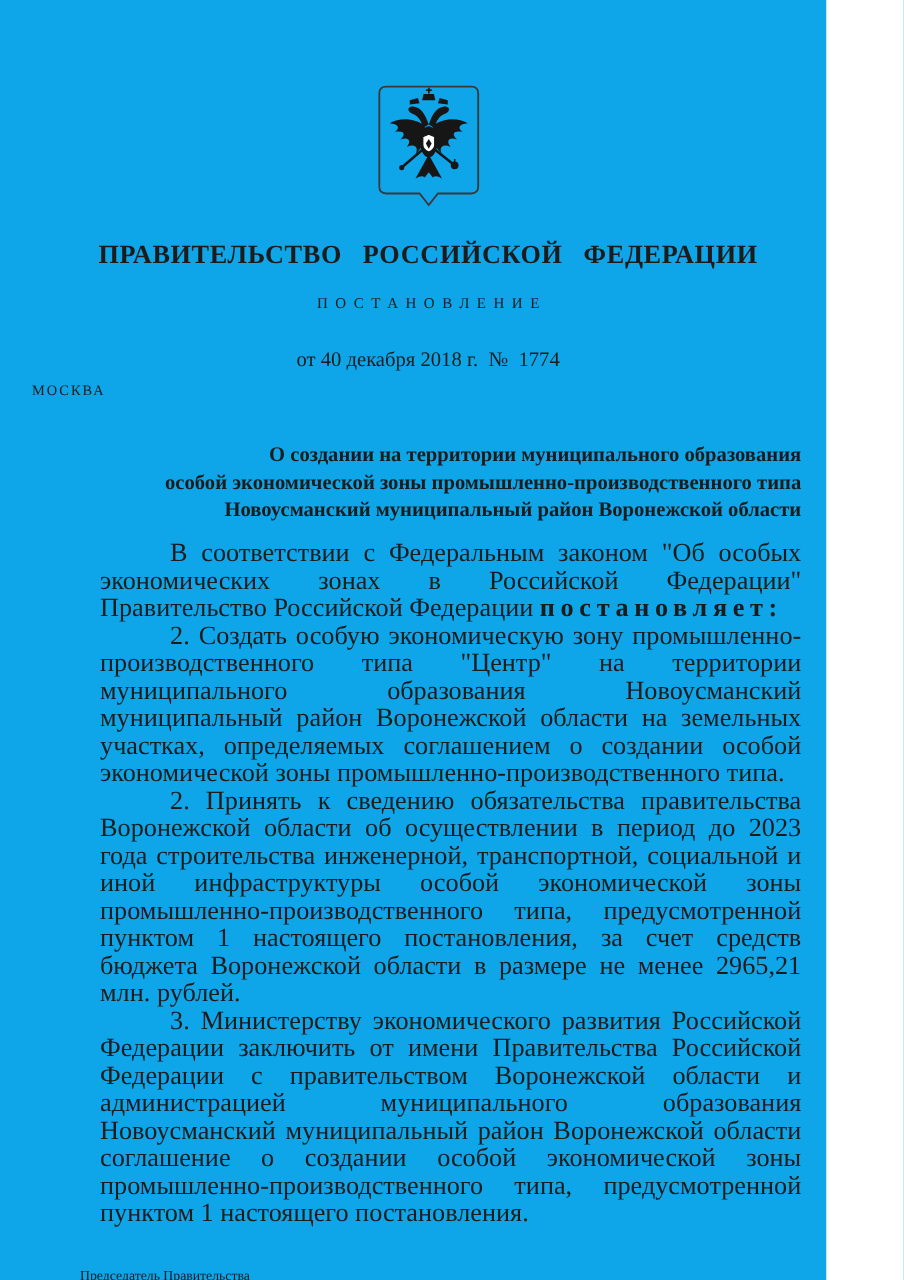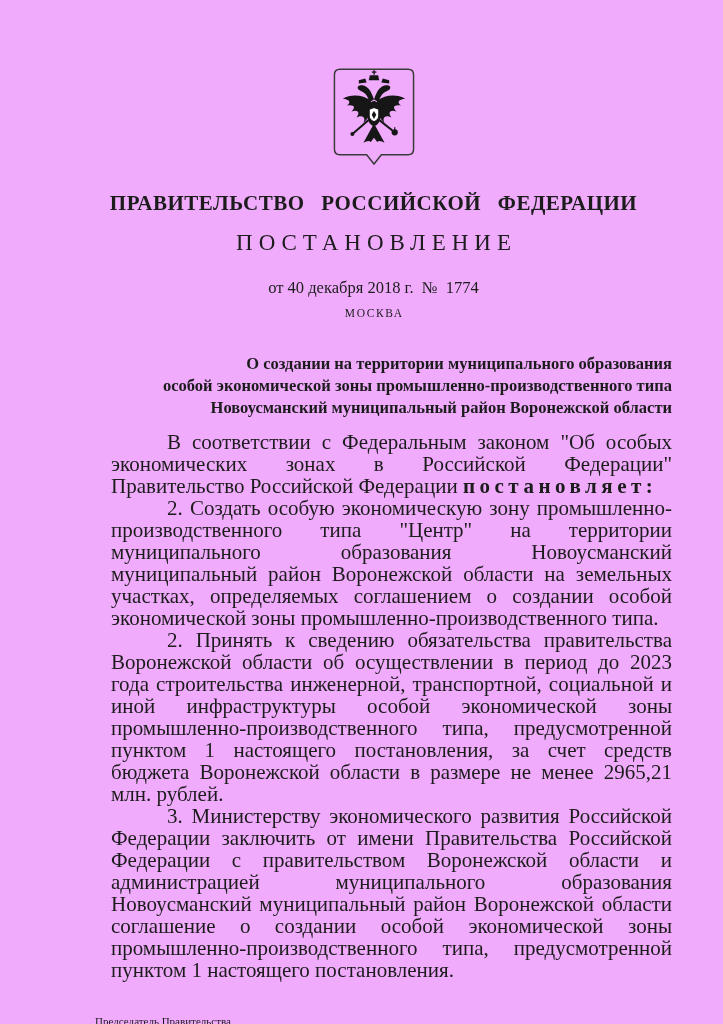--- a/index.html
+++ b/index.html
@@ -6,22 +6,22 @@
   html, body { margin: 0; padding: 0; }
   body {
     width: 723px; height: 1024px;
     background: #ffffff;
     font-family: "Liberation Serif", "DejaVu Serif", serif;
     color: #1c1c1c;
     -webkit-font-smoothing: antialiased;
   }
   .page {
     position: relative;
-    width: 723px; height: 1024px;
-    background: #f0abfc;
+    width: 661px; height: 1024px;
+    background: #0ea5e9;
     overflow: hidden;
     padding-left: 24px;
   }
   .emblem-wrap {
     width: 92px;
     margin: 66px auto 0 auto;
   }
   .emblem-wrap svg { display: block; width: 92px; height: 104px; }
 
   .org-name {
@@ -29,35 +29,34 @@
     text-align: center;
     font-weight: bold;
     font-size: 21px;
     line-height: 25px;
     word-spacing: 11px;
     letter-spacing: 0.5px;
   }
   .doc-type {
     margin-top: 16px;
     text-align: center;
-    font-size: 23px;
+    font-size: 12px;
     line-height: 21px;
     letter-spacing: 6px;
     text-indent: 6px; 
   }
   .date-line {
     margin-top: 25px;
     text-align: center;
     font-size: 16.5px;
     line-height: 20px;
     white-space: pre;
   }
   .city {
     margin-top: 8px;
-    text-align: center;
     font-size: 11.5px;
     line-height: 14px;
     letter-spacing: 1.6px;
     text-indent: 1.6px;
     font-family: Liberation Serif, serif;
   }
 
   .content {
     width: 597px;
     margin: 0 auto;

